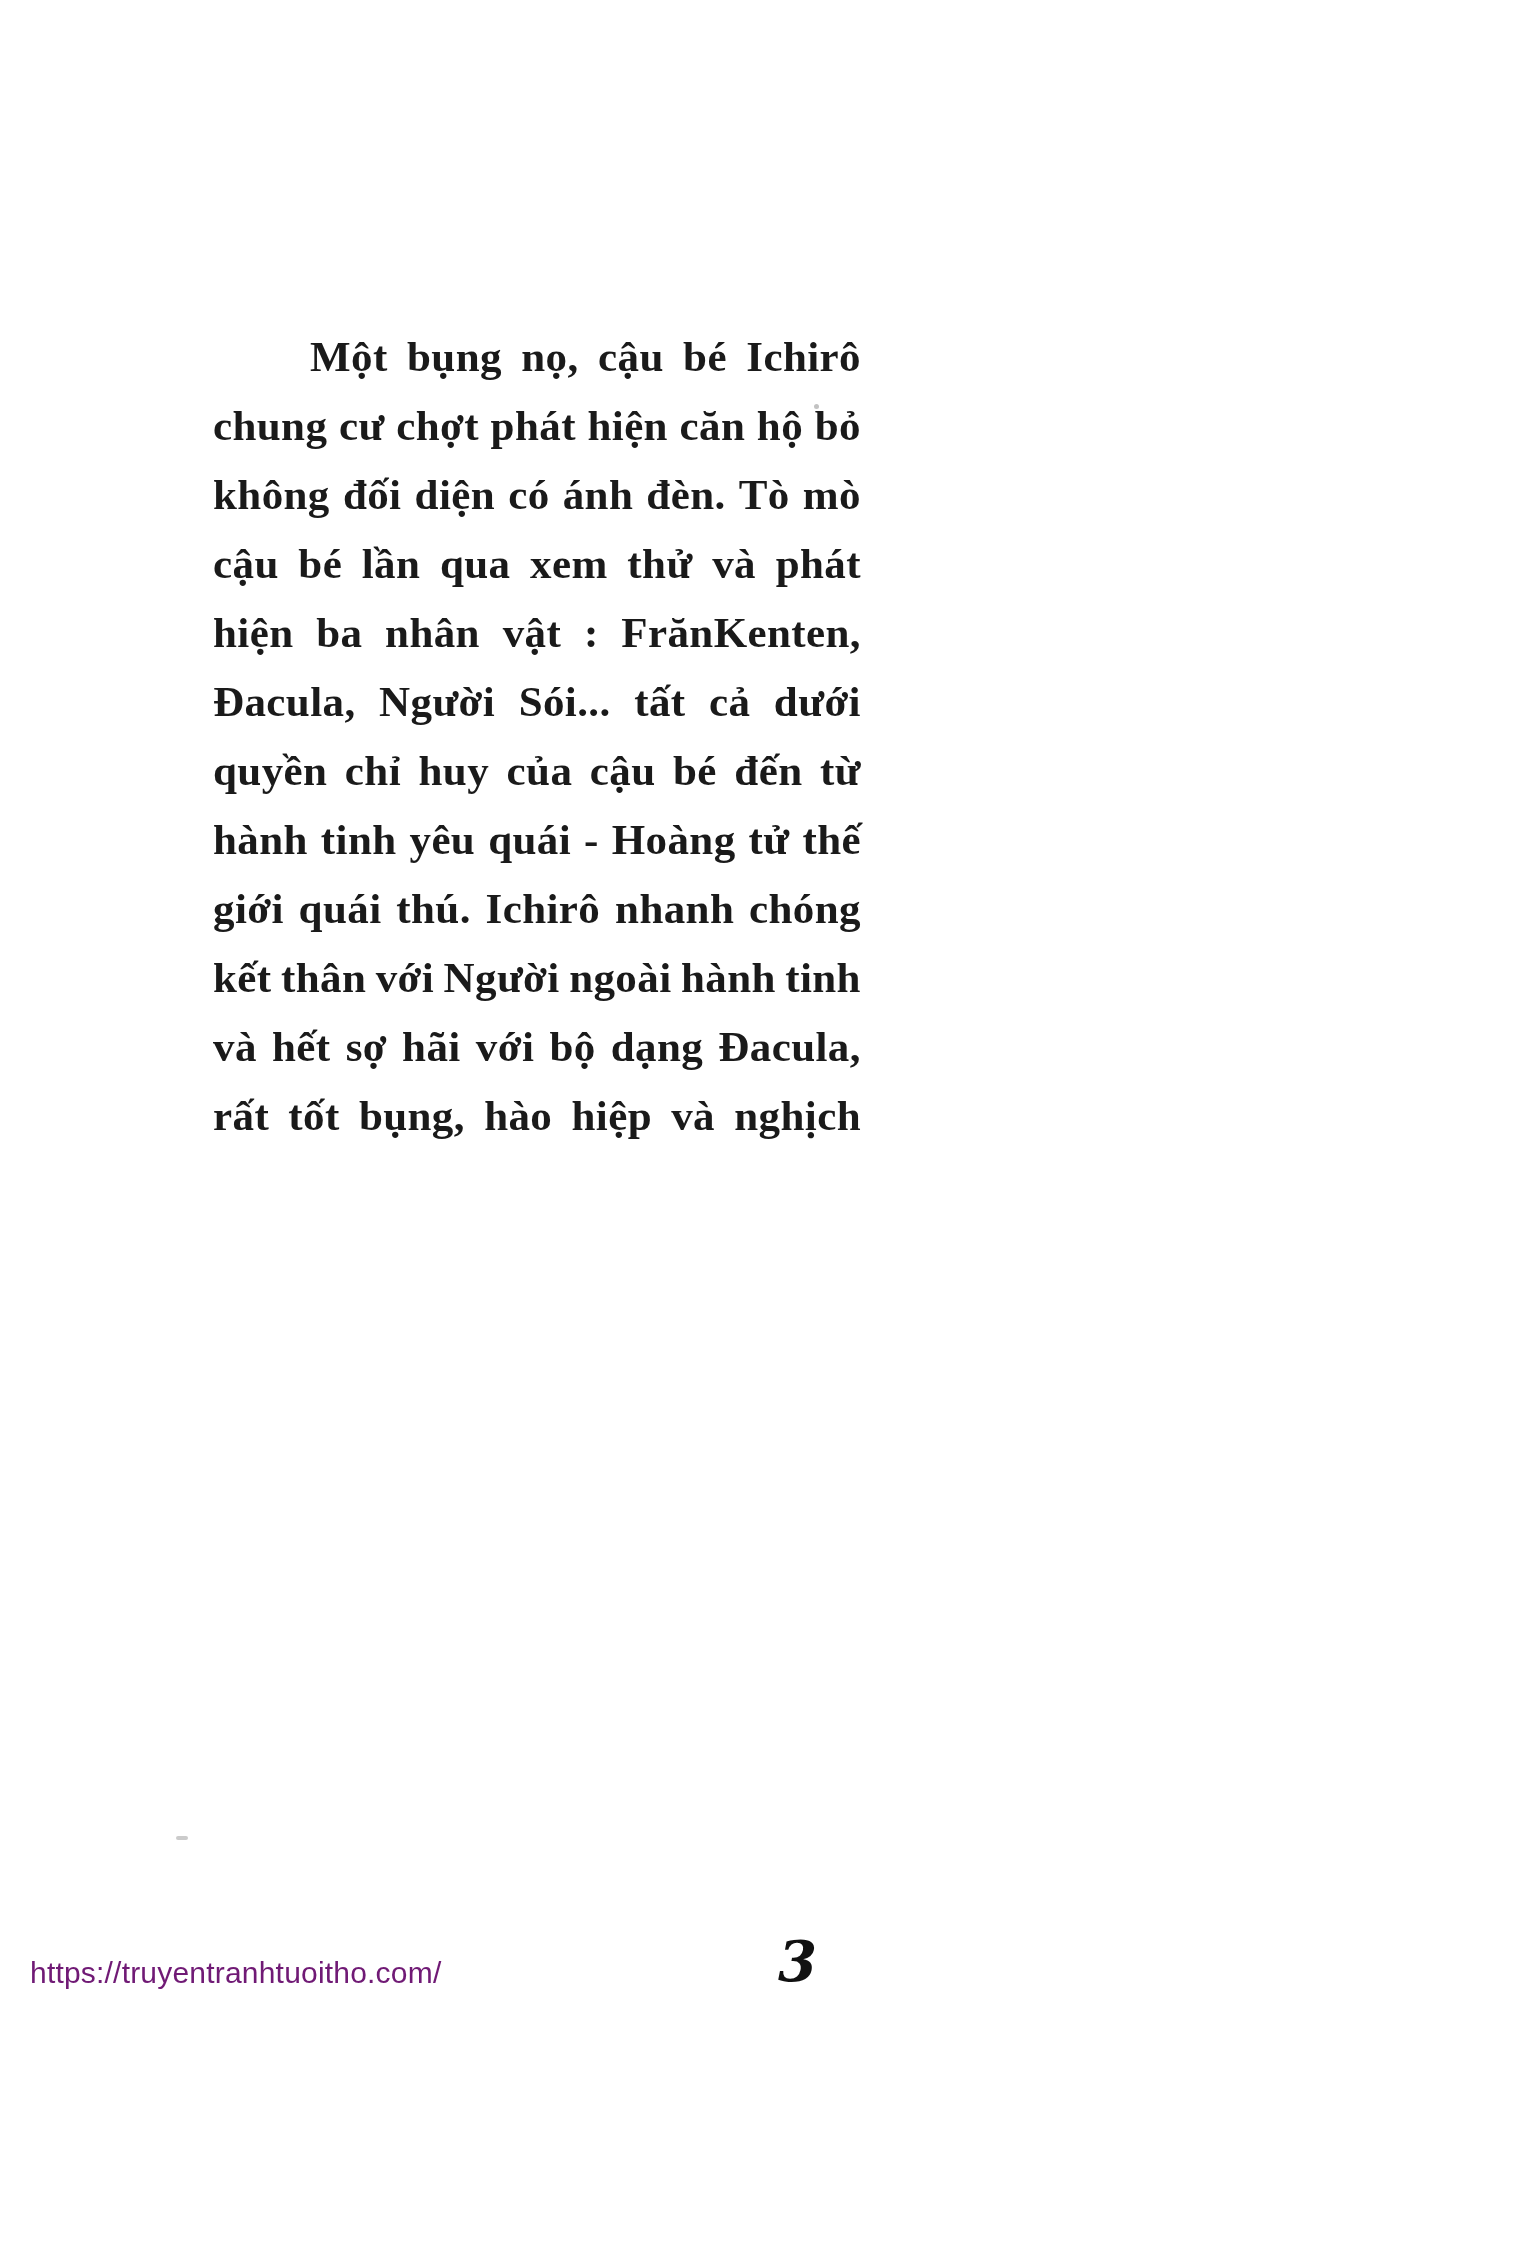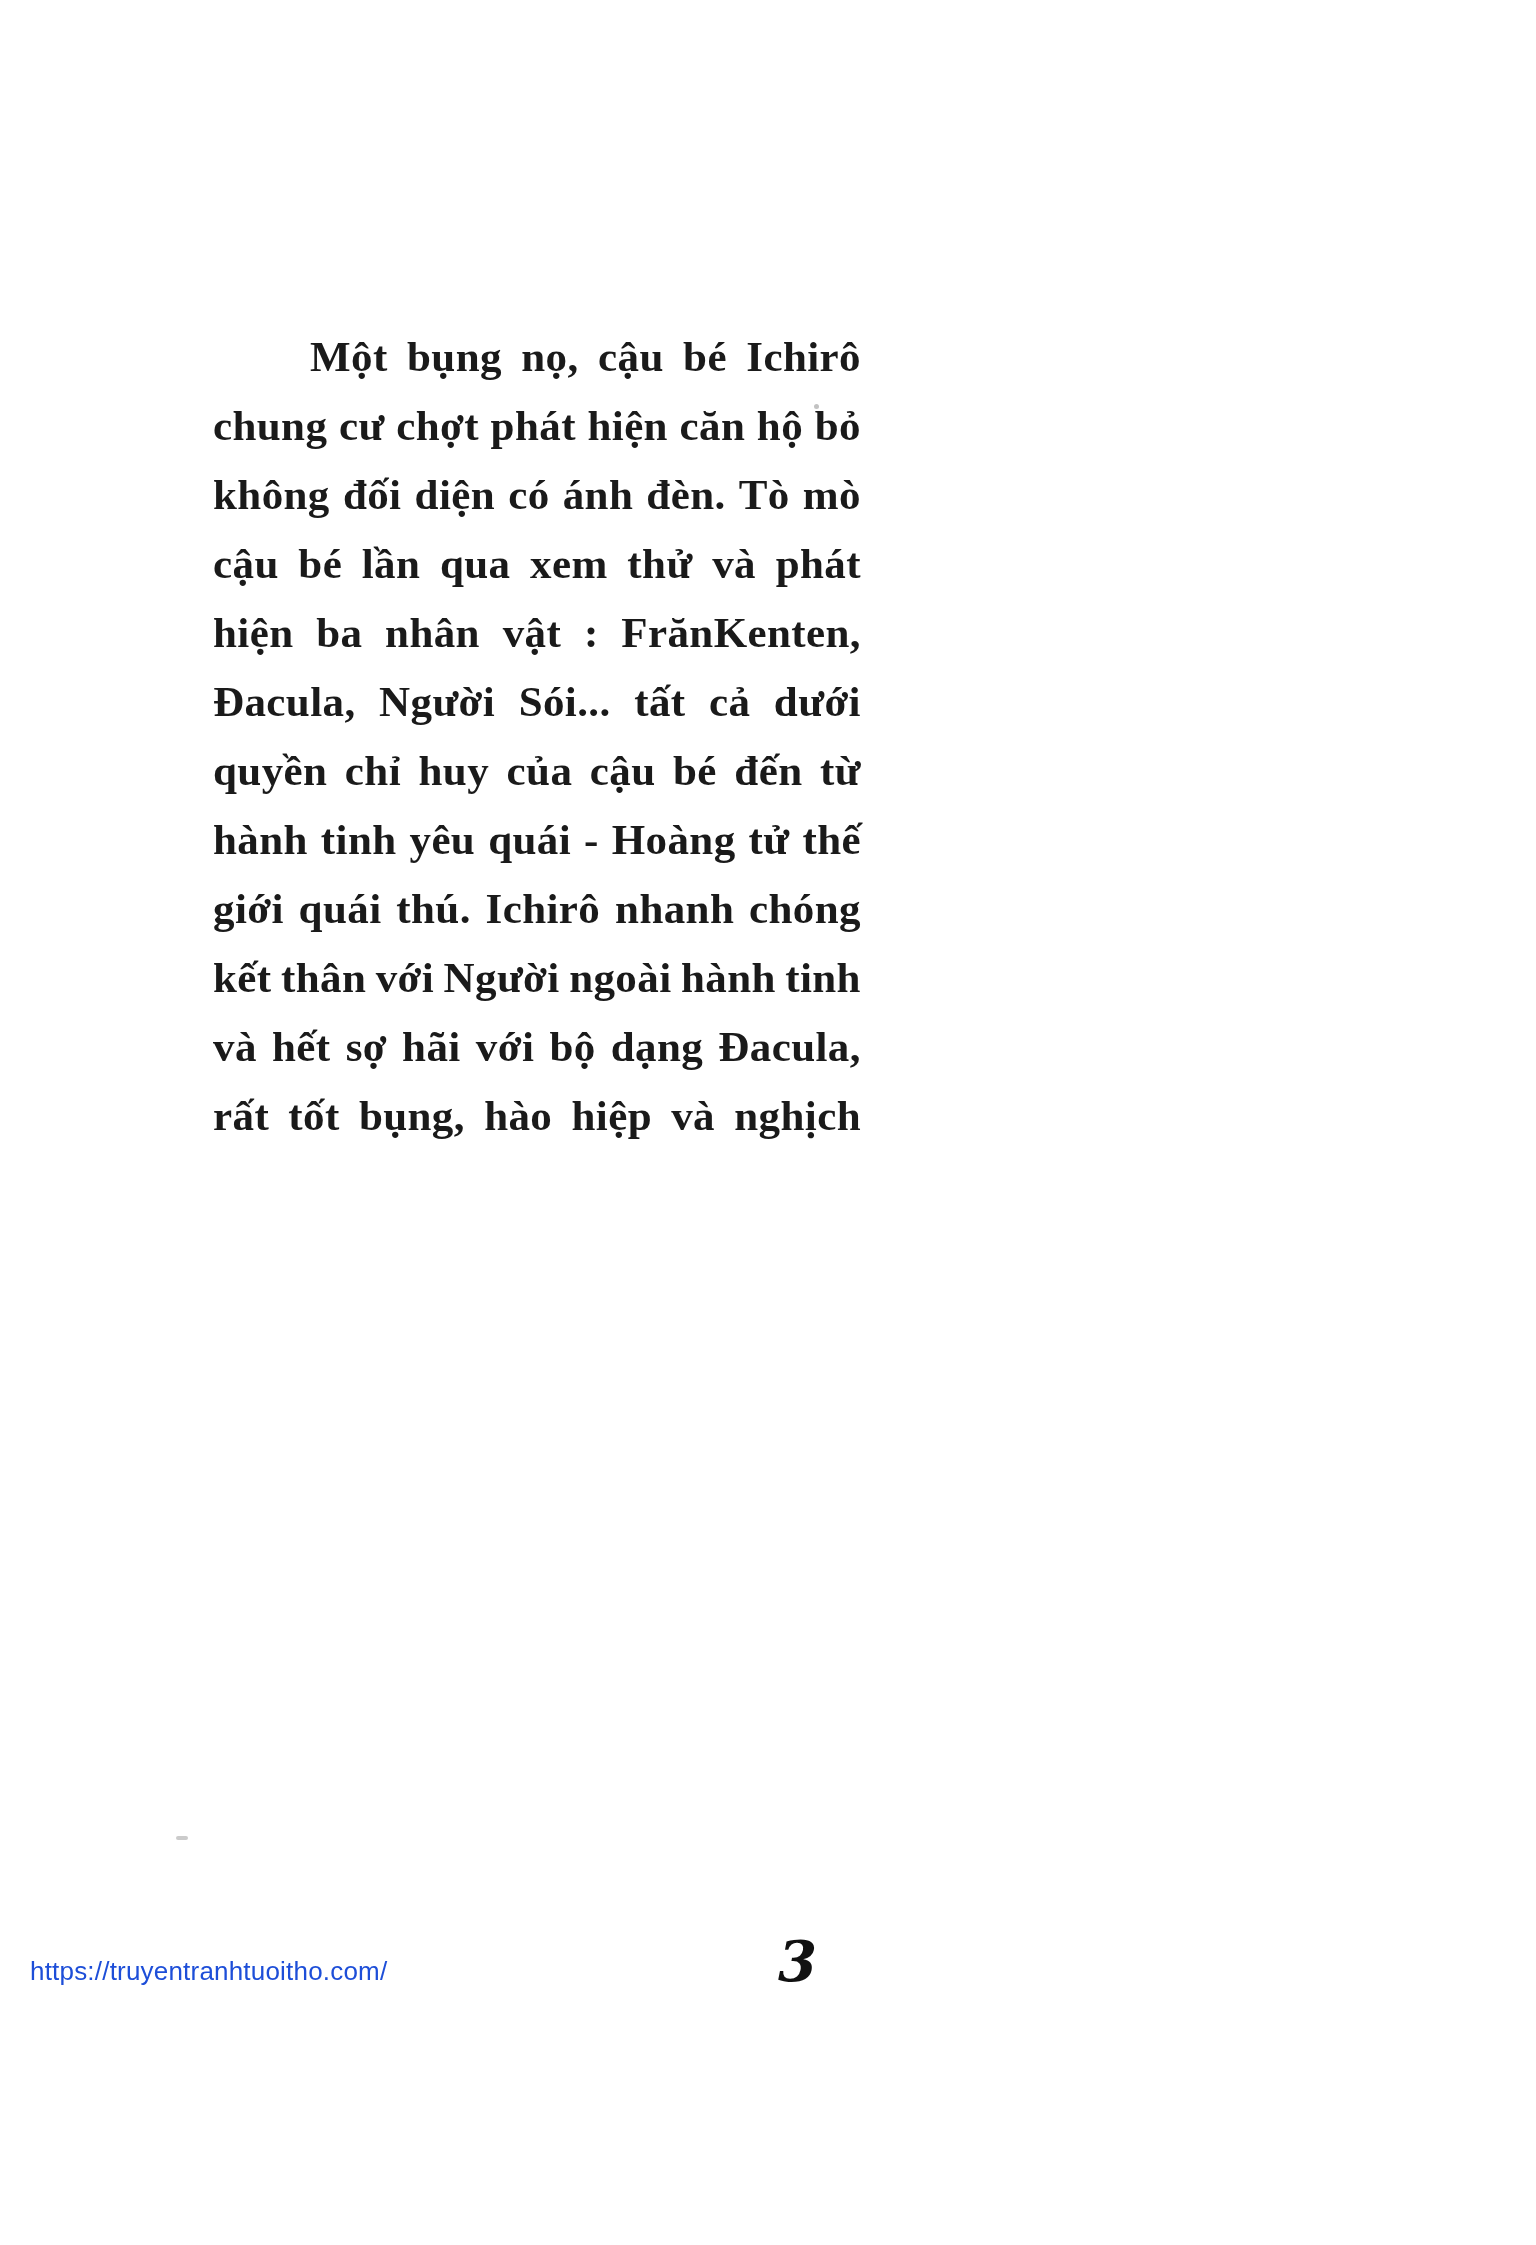--- a/index.html
+++ b/index.html
@@ -37,22 +37,22 @@
   }
   .line.last {
     display: block;
     line-height: 69px;
   }
   .footer-url {
     position: absolute;
     left: 30px;
     top: 1956px;
     font-family: "Liberation Sans", "DejaVu Sans", sans-serif;
-    font-size: 26px;
-    color: #1d4ed8;
+    font-size: 30px;
+    color: #701a75;
     letter-spacing: 0.2px;
   }
   .page-number {
     position: absolute;
     left: 778px;
     top: 1928px;
     font-family: "DejaVu Serif", serif;
     font-style: italic;
     font-weight: bold;
     font-size: 56px;

